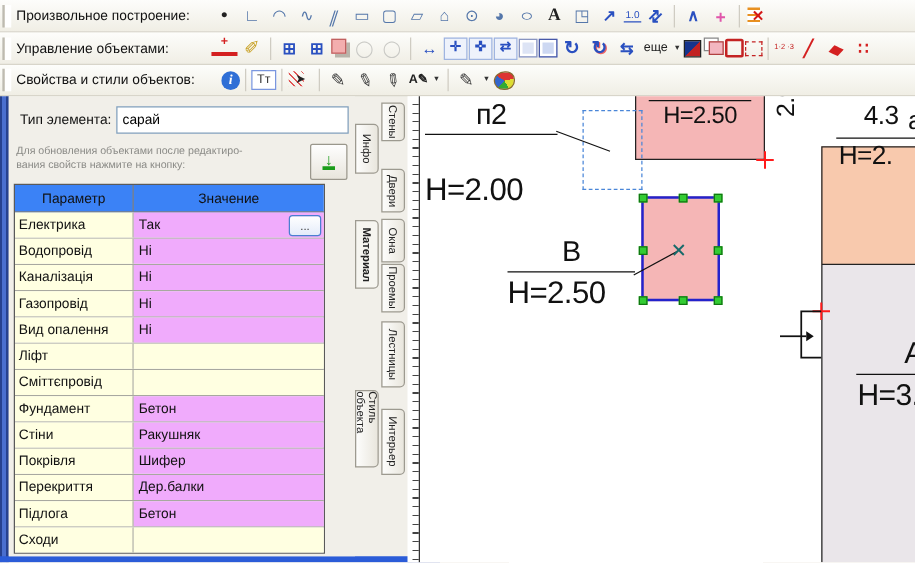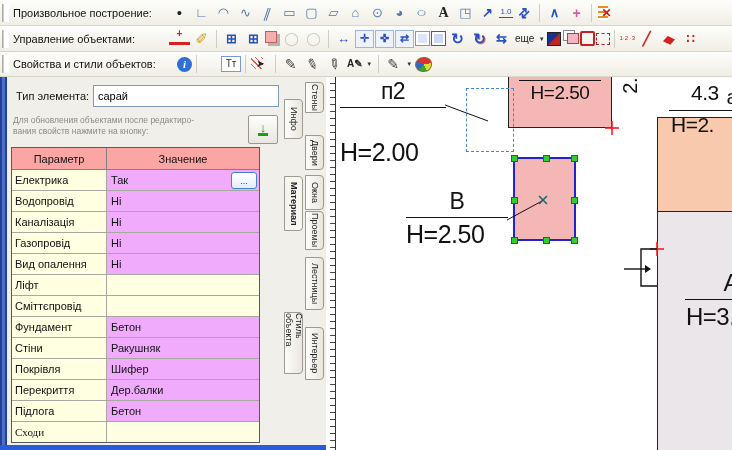--- a/index.html
+++ b/index.html
@@ -47,21 +47,21 @@
   .k-fillsq{width:12px;height:12px;border:1px solid #222;background:linear-gradient(135deg,#16348c 0 49%,#c22222 51%);}
   .k-overlap{width:10px;height:9px;border:1px solid #b04040;background:#f3b6c0;box-shadow:-4px -3px 0 -1px #fff,-4px -3px 0 #888;margin-left:5px;}
   .k-shadowsq{width:10px;height:10px;border:1px solid #c06060;background:#f3aeae;box-shadow:3px 3px 0 #b8b4aa;margin:-3px 3px 0 0;}
   .k-contour{width:11px;height:11px;border:2px solid #c42222;border-radius:2px;}
   .k-dashedrect{width:12px;height:10px;border:1px dashed #c42222;}
   .k-nums{font-size:6px;color:#c42222;width:16px;white-space:normal;line-height:1.1;text-align:center;}
   .k-redg{color:#d42020;font-weight:bold;}
   .k-reddiamond{color:#d42020;transform:scale(1.25,.9) rotate(-12deg);}
   .k-info{background:#2f6fd6;color:#fff;border-radius:50%;width:15px;height:15px;
     font-family:"Liberation Serif",serif;font-style:italic;font-weight:bold;font-size:11px;}
-  .k-tt{border:1px solid #7a96df;background:#fff;color:#333;font-size:10px;width:18px;height:14px;margin-left:20px;}
+  .k-tt{border:1px solid #7a96df;background:#fff;color:#333;font-size:10px;width:18px;height:14px;}
   .k-hatch{color:#222;font-size:10px;transform:none;
     background:repeating-linear-gradient(45deg,transparent 0 3px,#e05555 3px 4px);
     background-size:12px 12px;background-repeat:no-repeat;background-position:1px 3px;}
   .k-pencil{color:#3a3a3a;font-size:14px;}
   .k-pencil2{color:#3a3a3a;font-size:14px;transform:rotate(18deg);}
   .k-pencil3{color:#3a3a3a;font-size:14px;transform:rotate(38deg);}
   .k-apencil{color:#222;font-size:10px;font-weight:bold;width:auto;padding:0 1px;}
   .k-palette{width:15px;height:13px;border:1px solid #8a6a30;border-radius:55% 45% 50% 50%;
     background:conic-gradient(#d33 0 22%,#dd3 22% 42%,#3a3 42% 62%,#36c 62% 84%,#d33 84%);}
 
@@ -73,26 +73,26 @@
   
   .panel{position:absolute;left:7px;top:77px;width:277px;height:368px;background:#f1efe9;}
   .type-label{position:absolute;left:9px;top:13px;font-size:11px;color:#111;}
   .type-input{position:absolute;left:86px;top:8px;width:176px;height:18px;border:1px solid #7f9db9;
     font-family:"Liberation Sans",sans-serif;font-size:11px;padding:1px 4px;background:#fff;}
   .hint{position:absolute;left:6px;top:38px;width:228px;font-size:8.5px;color:#8a8a86;line-height:1.3;}
   .dl-btn{position:absolute;right:6px;top:38px;width:28px;height:27px;background:linear-gradient(#fefefe,#e8e5dc);
     border:1px solid #9a978c;border-radius:2px;display:flex;align-items:center;justify-content:center;}
   .dl-arrow{color:#1a9c1a;font-weight:bold;font-size:13px;line-height:10px;border-bottom:3px solid #1a9c1a;padding:0 2px;}
   .ptable{position:absolute;left:4px;top:70px;width:247px;border:1px solid #5a5a5a;background:#fff;}
-  .pt-head{display:flex;height:21px;background:#fca5a5;border-bottom:1px solid #808080;}
+  .pt-head{display:flex;height:21px;background:#3b82f6;border-bottom:1px solid #808080;}
   .pt-head .hc{font-size:11px;color:#111;display:flex;align-items:center;justify-content:center;box-sizing:border-box;}
   .hc1{width:95px;border-right:1px solid #808080;}
   .hc2{flex:1;}
   .trow{display:flex;height:20px;border-bottom:1px solid #a8a8a0;}
-  .trow:last-child{border-bottom:none;font-family:Liberation Serif, serif;}
+  .trow:last-child{border-bottom:none;}
   .tc-p{width:95px;background:#ffffe1;border-right:1px solid #a8a8a0;font-size:11px;color:#111;
     display:flex;align-items:center;padding-left:3px;box-sizing:border-box;}
   .tc-v{flex:1;background:#f0abfc;font-size:11px;color:#111;display:flex;align-items:center;
     padding-left:4px;box-sizing:border-box;position:relative;}
   .tc-v.empty{background:#ffffe1;}
   .ell-btn{position:absolute;right:2px;top:2px;width:24px;height:15px;font-size:9px;line-height:8px;
     background:linear-gradient(#fff,#e4ecfa);border:1px solid #4a80d0;border-radius:3px;color:#333;
     display:flex;align-items:center;justify-content:center;}
 
   

